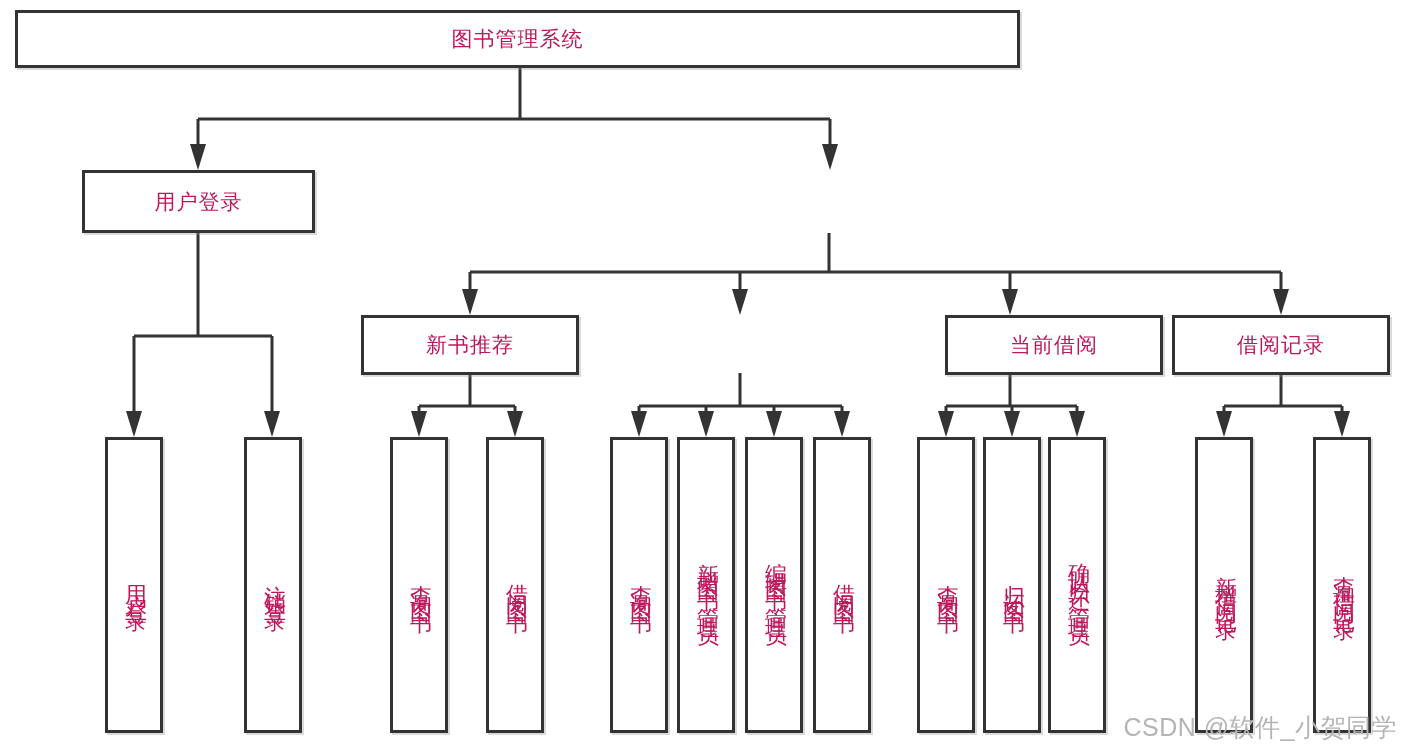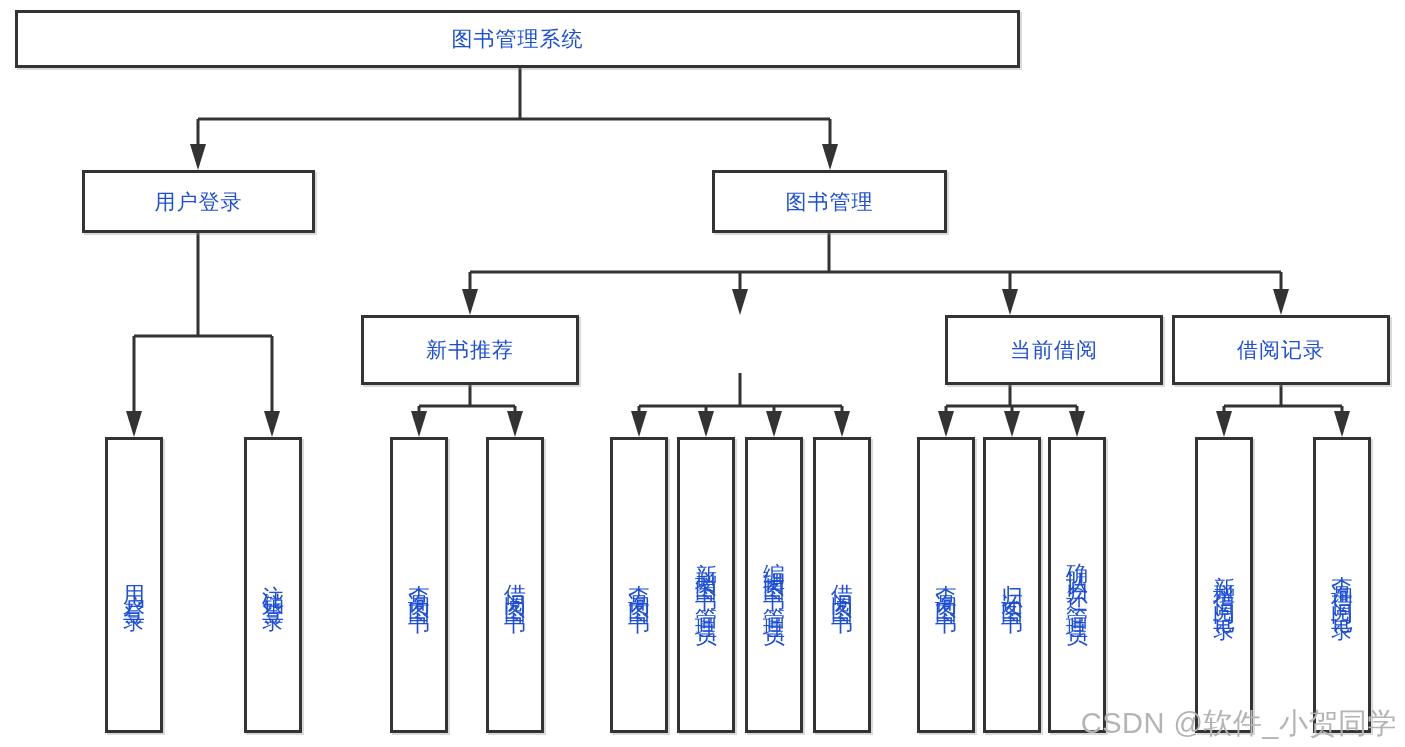--- a/index.html
+++ b/index.html
@@ -27,29 +27,30 @@
   }
   .node {
     position: absolute;
     box-sizing: border-box;
     border: 3px solid #333333;
     background: #ffffff;
     box-shadow: 2px 2px 0 rgba(150,150,150,0.35);
     display: flex;
     align-items: center;
     justify-content: center;
-    color: #1d4ed8;
+    color: #be185d;
     font-size: 21px;
     letter-spacing: 1px;
     text-align: right;
+    font-family: Liberation Mono, monospace;
   }
   .node.root   { left: 15px;  top: 10px;  width: 1005px; height: 58px; }
   .node.lv2-a  { left: 82px;  top: 170px; width: 233px;  height: 63px; }
   .node.lv2-b  { left: 712px; top: 170px; width: 235px;  height: 63px; }
-  .node.lv3    { top: 315px; width: 218px; height: 70px; }
+  .node.lv3    { top: 315px; width: 218px; height: 60px; }
   .node.lv3-1  { left: 361px;  }
   .node.lv3-2  { left: 631px;  }
   .node.lv3-3  { left: 945px;  }
   .node.lv3-4  { left: 1172px; }
   .node.leaf {
     top: 437px;
     width: 58px;
     height: 296px;
     writing-mode: vertical-rl;
     text-orientation: mixed;
@@ -69,21 +70,21 @@
   .leaf.ld1 { left: 917px;  }
   .leaf.ld2 { left: 983px;  }
   .leaf.ld3 { left: 1048px; }
   .leaf.le1 { left: 1195px; }
   .leaf.le2 { left: 1313px; }
   .watermark {
     position: absolute;
     right: 8px;
     bottom: 3px;
     color: #b4b4b4;
-    font-size: 29px;
+    font-size: 25px;
     letter-spacing: 0.5px;
     white-space: nowrap;
   }
 </style>
 </head>
 <body>
 
 <div class="stage">
 
   <svg class="connectors" viewBox="0 0 1405 747" xmlns="http://www.w3.org/2000/svg">
@@ -132,21 +133,20 @@
     <g>
       <path d="M1281,373 V406 M1224,406 H1342 M1224,406 V419 M1342,406 V419"></path>
       <polygon points="1216,411 1232,411 1224,437"></polygon>
       <polygon points="1334,411 1350,411 1342,437"></polygon>
     </g>
   </svg>
 
   <div class="node root">图书管理系统</div>
 
   <div class="node lv2-a">用户登录</div>
-  <div class="node lv2-b">图书管理</div>
 
   <div class="node lv3 lv3-1">新书推荐</div>
   <div class="node lv3 lv3-3">当前借阅</div>
   <div class="node lv3 lv3-4">借阅记录</div>
 
   <div class="node leaf la1">用户登录</div>
   <div class="node leaf la2">注销登录</div>
 
   <div class="node leaf lb1">查询图书</div>
   <div class="node leaf lb2">借阅图书</div>

